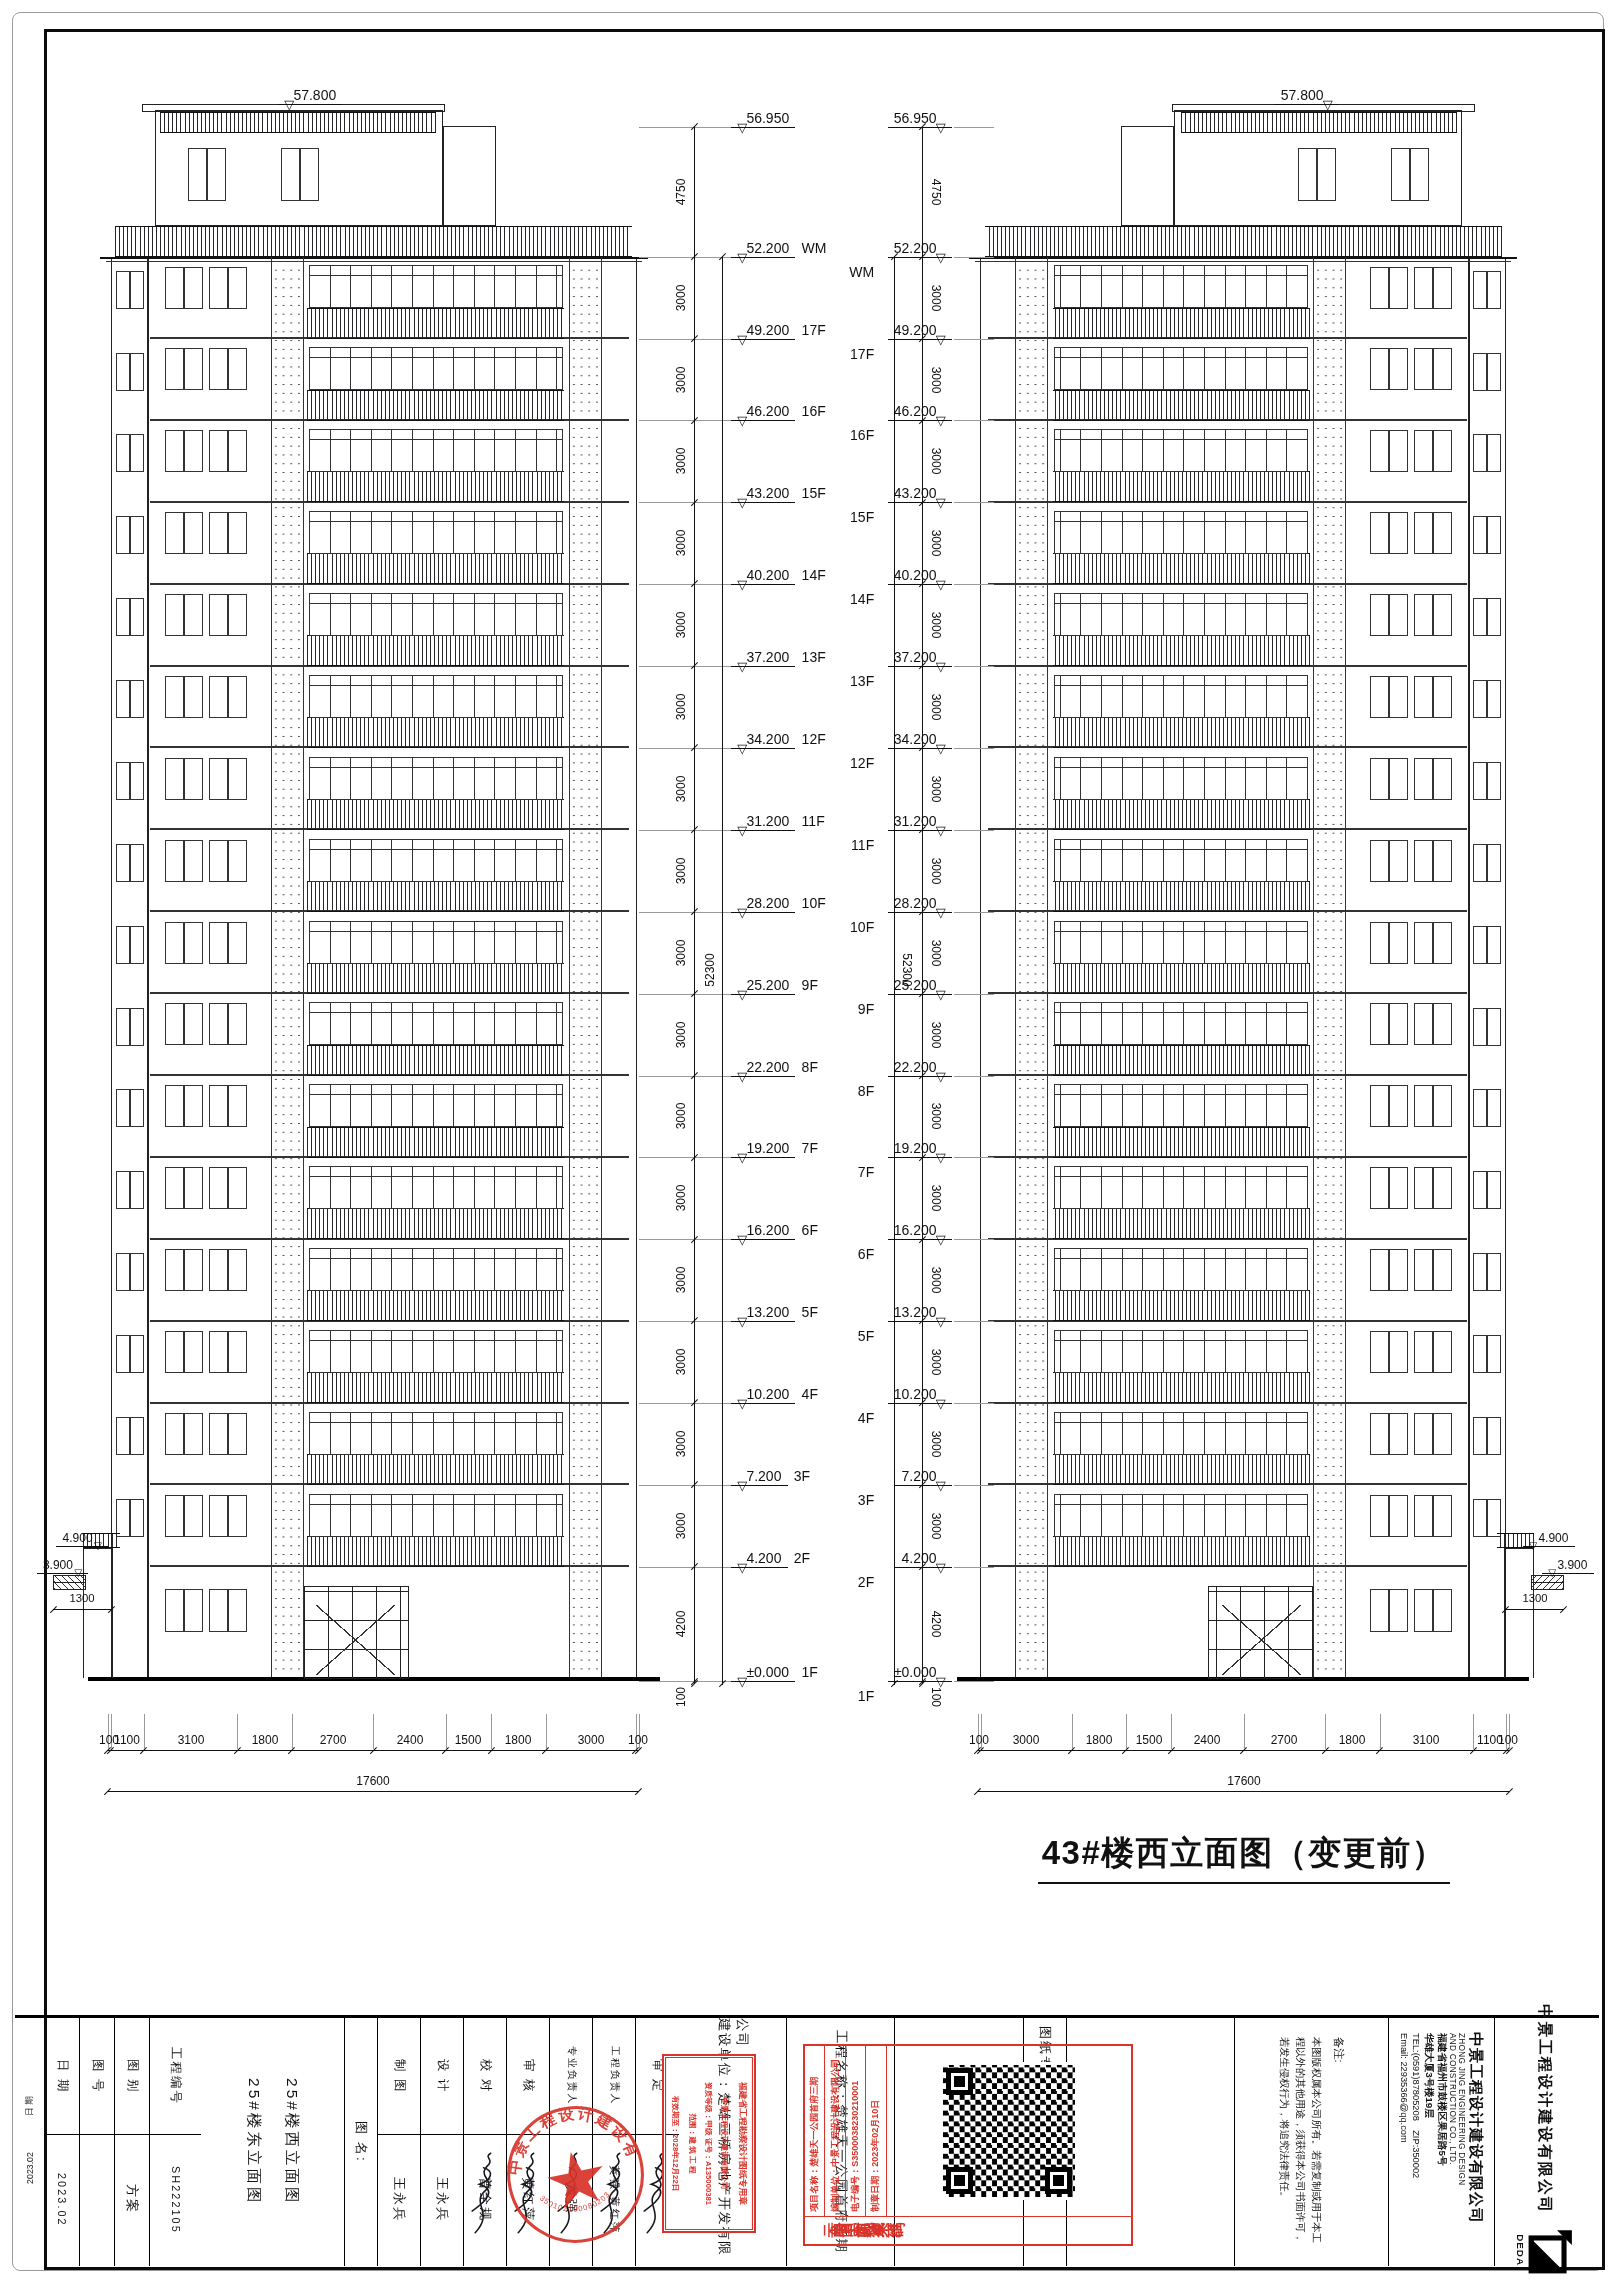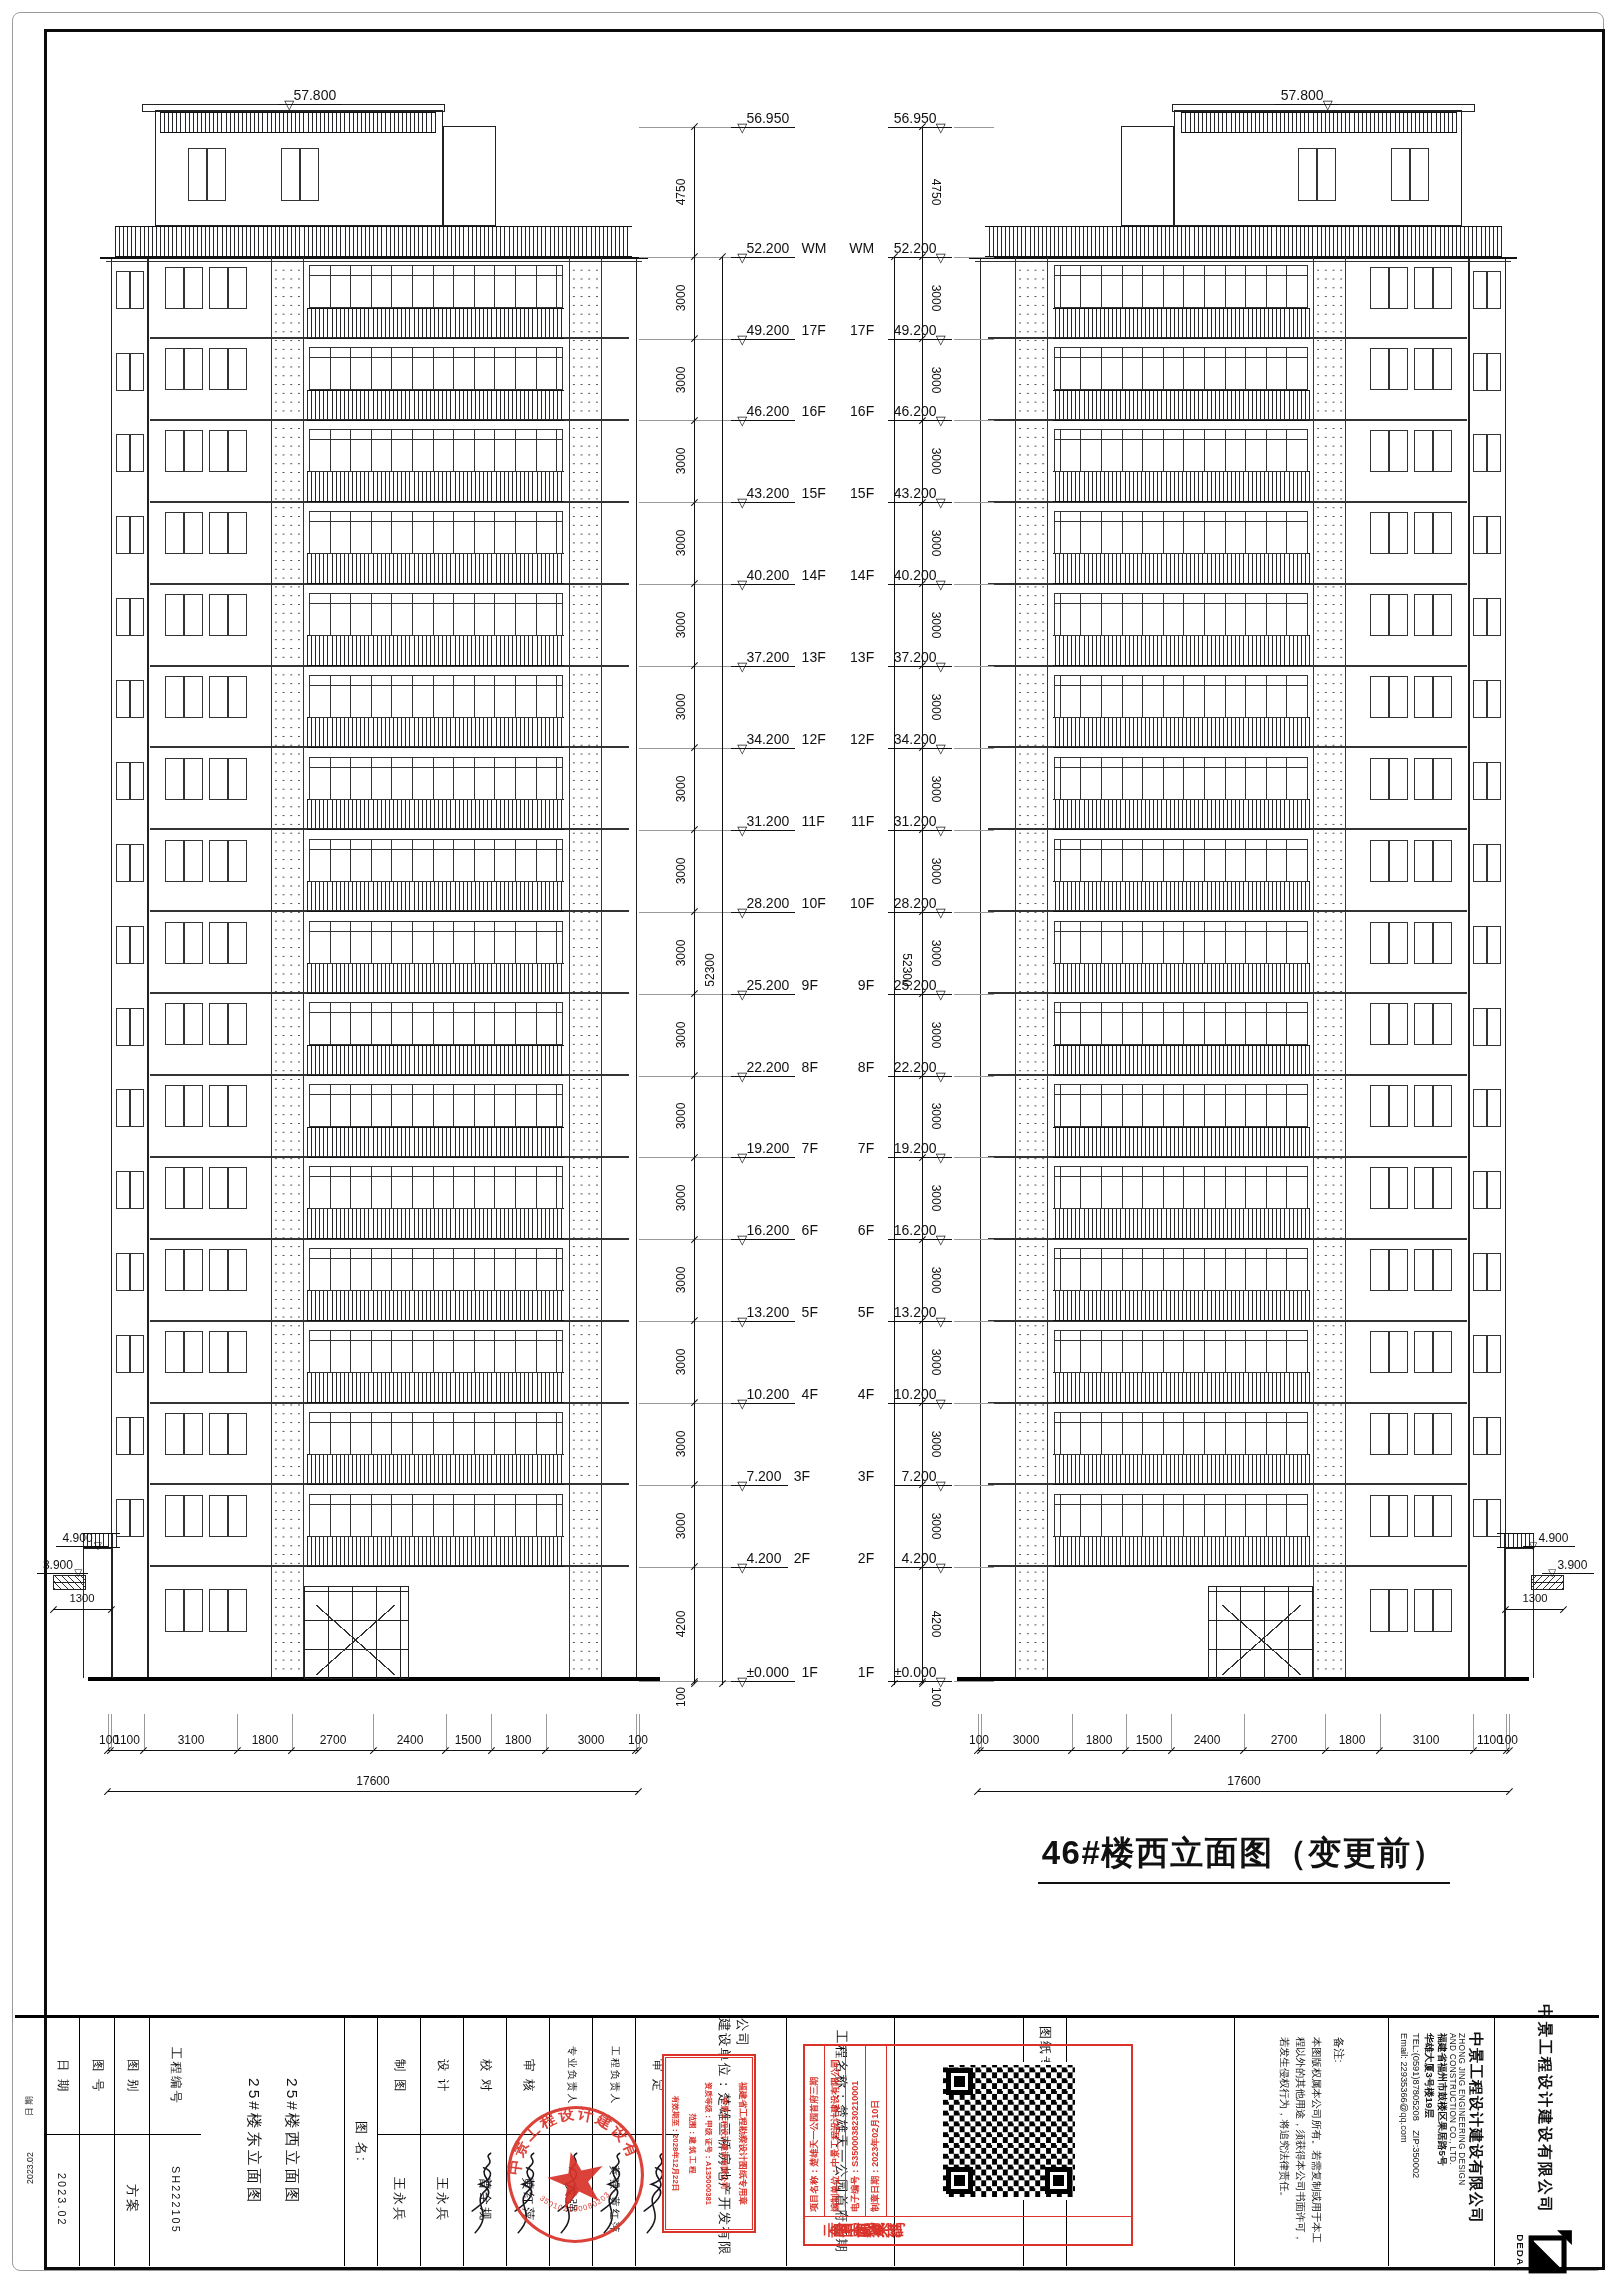--- a/index.html
+++ b/index.html
@@ -18,21 +18,21 @@
   .xd{position:absolute;background:linear-gradient(to top right,transparent 49.4%,#333 49.4% 50.6%,transparent 50.6%),linear-gradient(to top left,transparent 49.4%,#333 49.4% 50.6%,transparent 50.6%);}
   .slab{position:absolute;background:#111;}
   .pline{position:absolute;background:#333;}
   .wall{position:absolute;border:1.3px solid #222;}
   
   .lm,.wlm{position:absolute;height:17px;white-space:nowrap;}
   .lmv{display:inline-block;border-bottom:1px solid #111;padding:0 6.2px 1px 15.4px;font-size:14px;}
   .wlm .lmv{padding:0 15.4px 1px 6.2px;}
   .lmtri{position:absolute;left:6.2px;top:9.8px;font-size:13px;color:#111;}
   .wlm .lmtri{left:auto;right:6.2px;}
-  .lmt{margin-left:6.2px;font-size:14px;}
+  .lmt{margin-left:6.2px;font-size:14px;margin-top:24px;}
   .wlm .lmt{position:absolute;left:-40px;width:33px;text-align:right;font-size:14px;}
   .sm .lmv,.sm .lmt{font-size:12px;}
   .sm .lmtri{font-size:10.3px;top:8.2px;}
   .vd{position:absolute;width:77px;margin-left:-39px;margin-top:-6.7px;text-align:center;font-size:12px;}
   .tk{position:absolute;width:9.3px;height:1.3px;background:#111;}
   .dl{position:absolute;background:#111;}
   .ext{position:absolute;background:#999;}
   .dlab{position:absolute;font-size:12px;white-space:nowrap;transform:translateX(-50%);}
   .fig-title{position:absolute;width:484px;text-align:center;font-size:33px;font-weight:bold;letter-spacing:1.5px;}
   .fig-title span{display:inline-block;border-bottom:2.1px solid #111;padding:0 4.1px 6.2px;}
@@ -576,21 +576,21 @@
       <div class="dlab" style="left: 1426px; top: 1733px;">3100</div>
       <div class="dlab" style="left: 1490px; top: 1733px;">1100</div>
       <div class="dlab" style="left: 1508px; top: 1733px;">100</div>
       <div class="dl" style="left: 978px; top: 1791px; width: 531px; height: 1px;"></div>
       <div class="tk" style="left: 973px; top: 1791px; transform: rotate(-45deg);"></div>
       <div class="tk" style="left: 1505px; top: 1791px; transform: rotate(-45deg);"></div>
       <div class="dlab" style="left: 1244px; top: 1774px;">17600</div>
     </div>
 
   <div class="fig-title" id="title-west" style="left:1002px;top:1831px">
-    <span>46#楼西立面图（变更前）</span>
+    <span>43#楼西立面图（变更前）</span>
   </div>
 
   <div id="titleblock">
     <div id="tb-info" class="tbgroup"><div class="tb-col" style="width: 35px;">
           <div class="tb-lbl">
             <span class="vt" style="font-size: 12.4px;">日 期</span>
           </div>
           <div class="tb-val">
             <span class="vt" style="font-size: 10.8px;">2023.02</span>
           </div>

